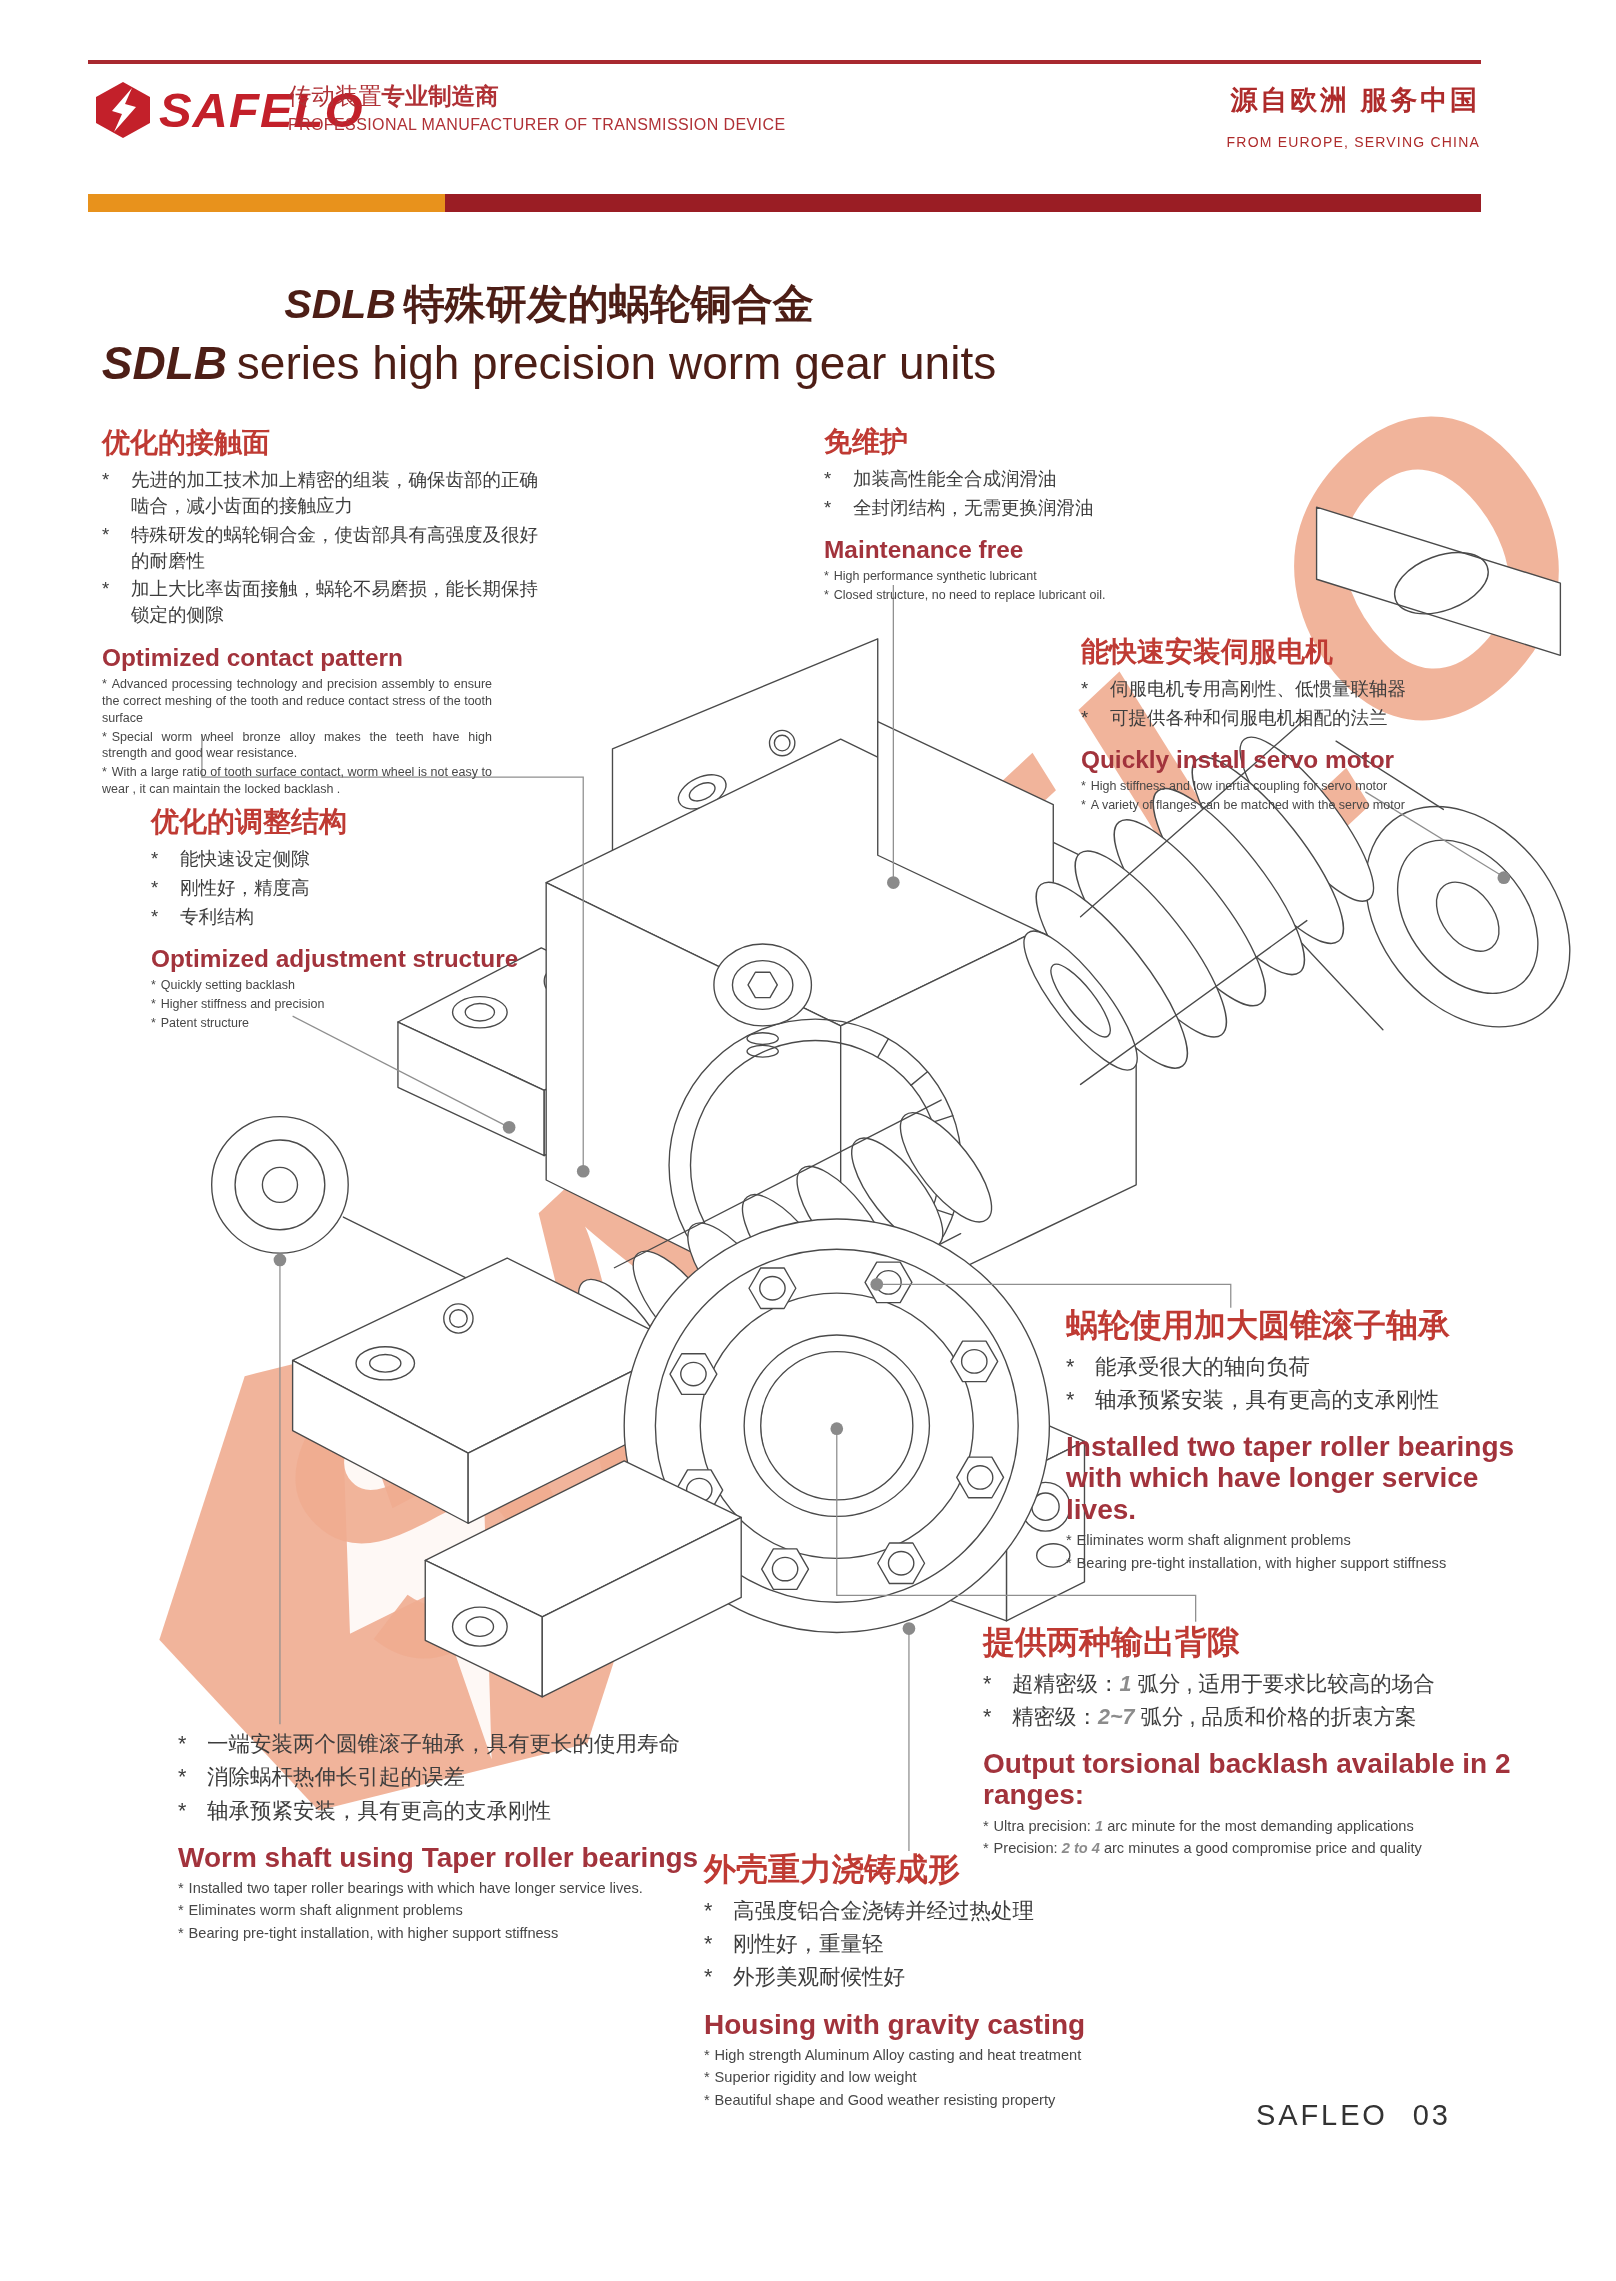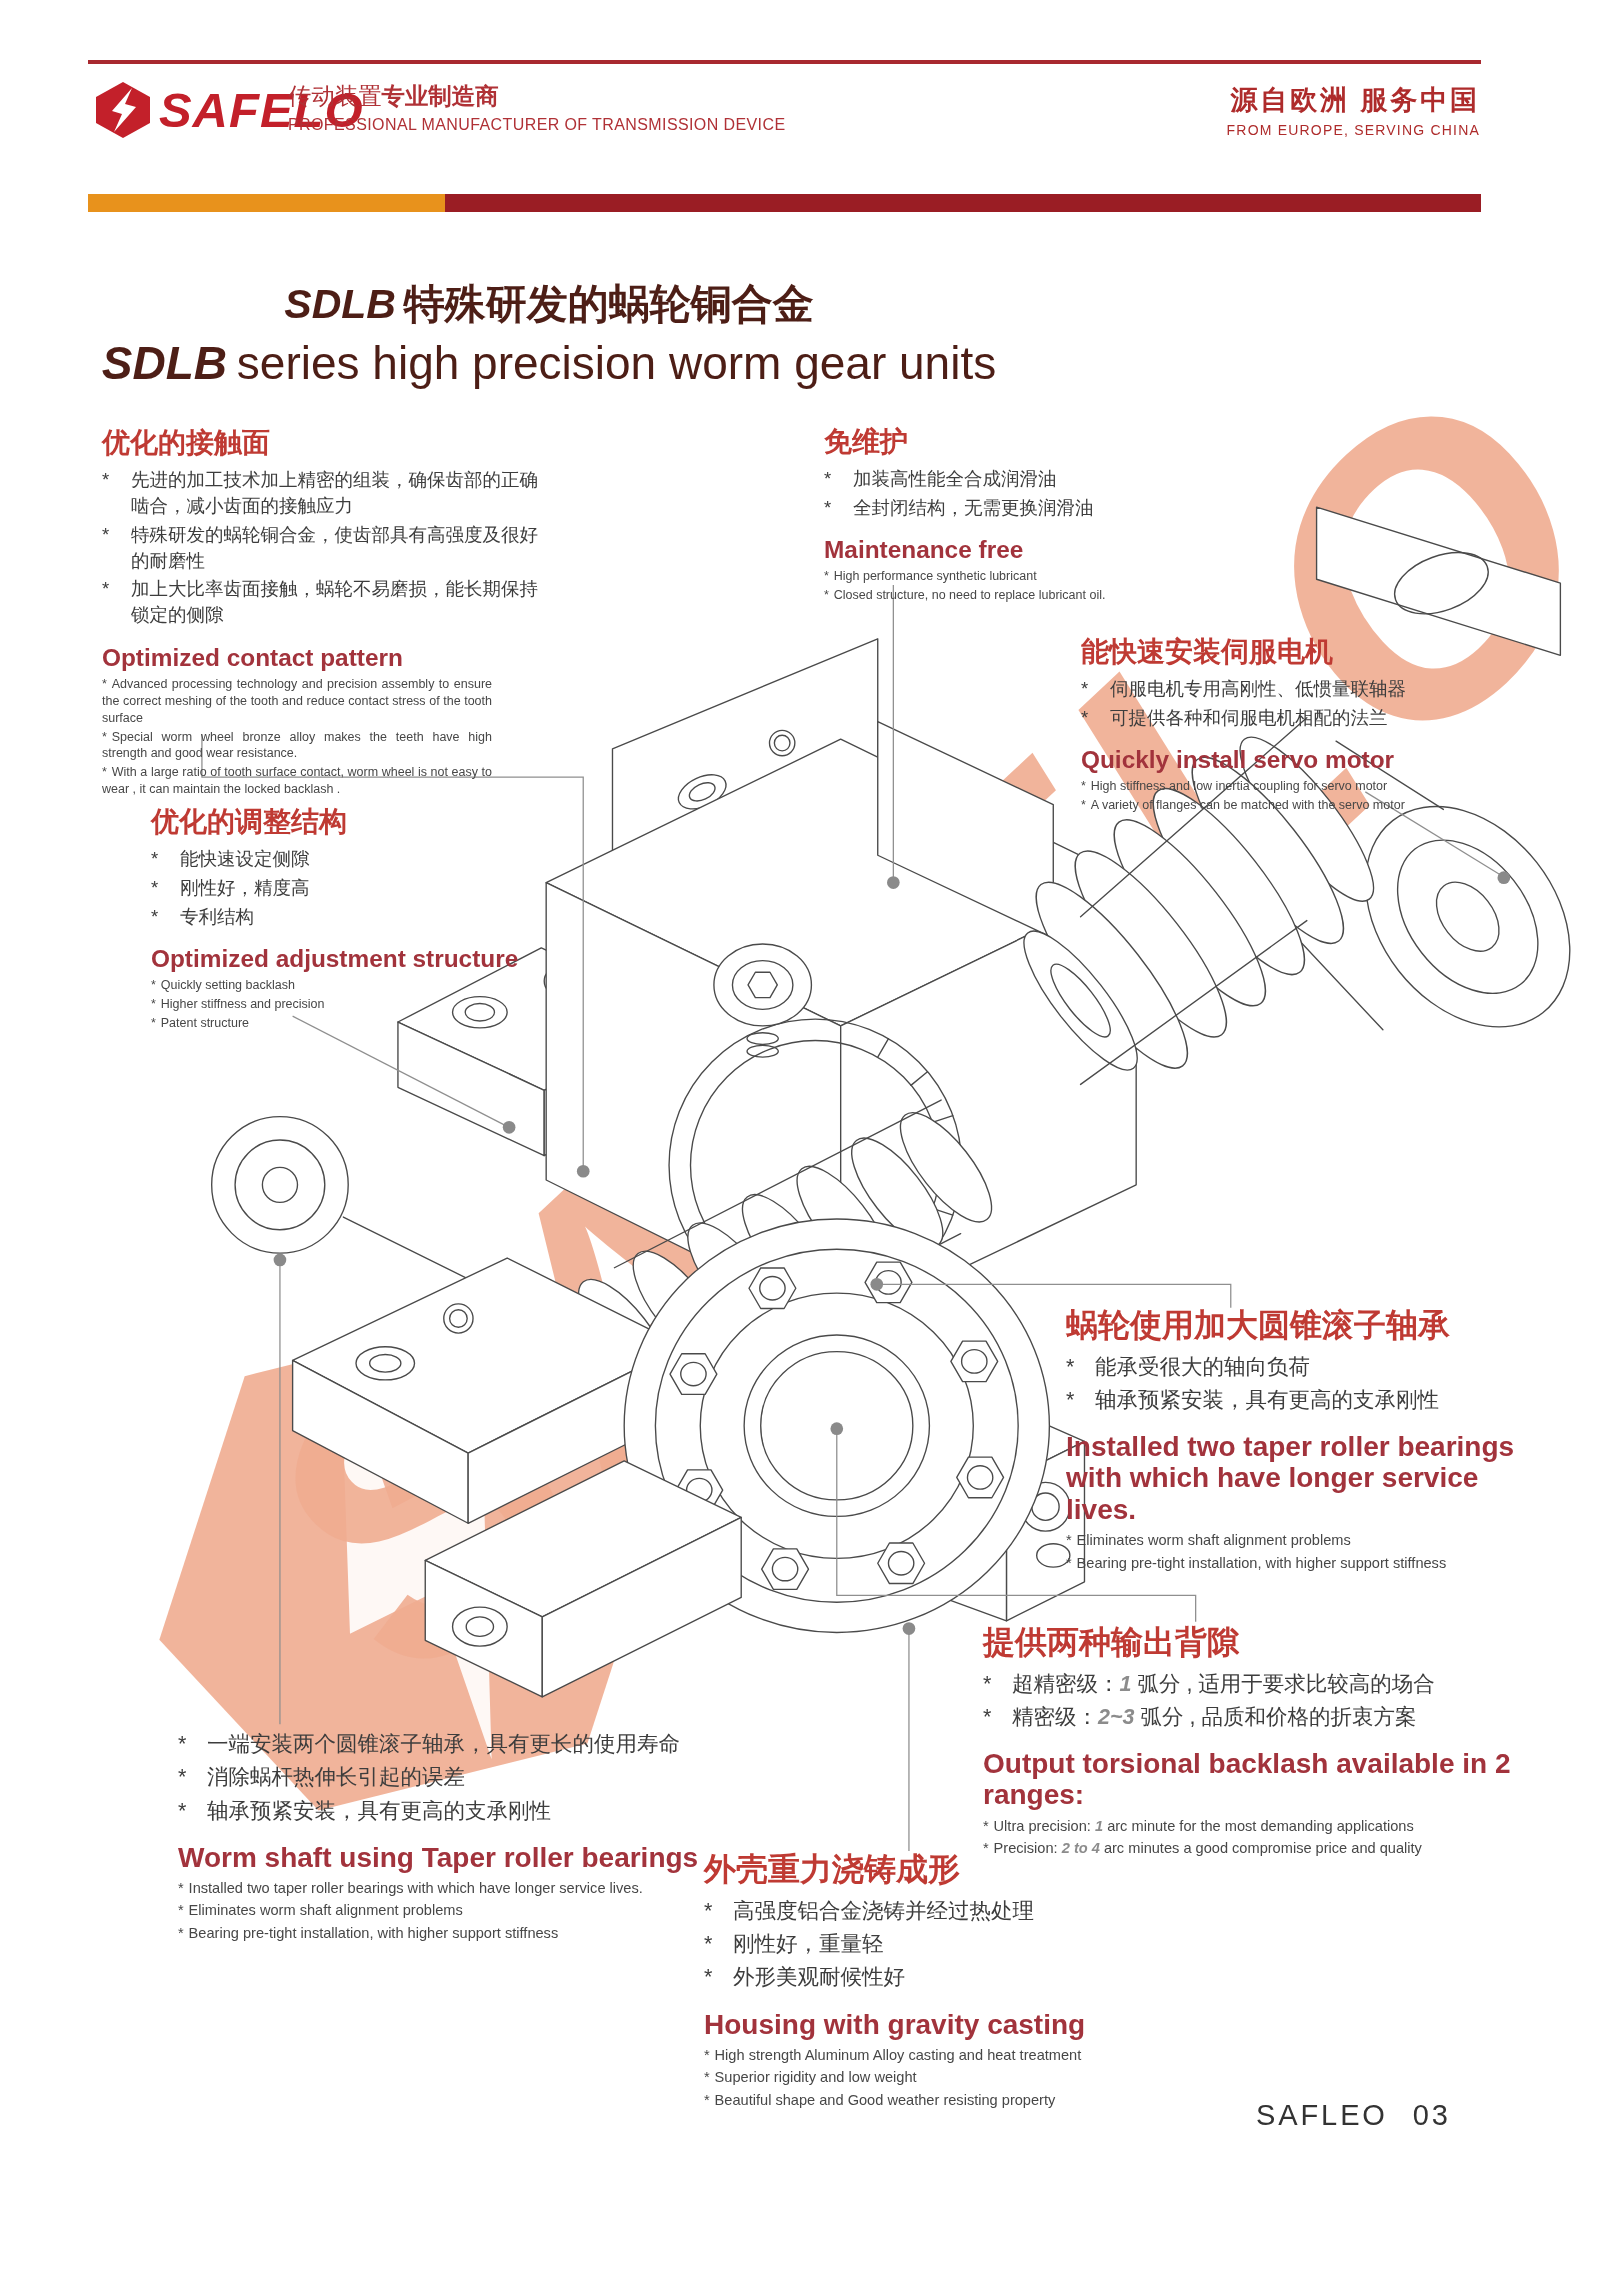--- a/index.html
+++ b/index.html
@@ -9,21 +9,21 @@
   .toprule{position:absolute;left:88px;top:60px;width:1393px;height:3.9px;background:#a8292f;}
   .logo-row{position:absolute;left:93px;top:80px;display:flex;align-items:center;}
   .logo-mark{width:60px;height:60px;margin-right:5.9px;}
   .logo-word{font-size:49px;font-weight:900;font-style:italic;color:#c3202a;letter-spacing:1px;line-height:1;}
   .tagline{position:absolute;left:288px;top:82px;color:#b03136;}
   .tagline .zh{font-size:23.4px;line-height:1.2;}
   .tagline .zh b{font-weight:bold;}
   .tagline .en{font-size:16px;letter-spacing:0.4px;margin-top:5.9px;}
   .slogan{position:absolute;right:137px;top:82px;text-align:right;color:#ae2b2b;}
   .slogan .zh{font-size:27px;font-weight:bold;letter-spacing:2.9px;}
-  .slogan .en{font-size:14px;letter-spacing:1.2px;margin-top:4px;}
+  .slogan .en{font-size:14px;letter-spacing:1.2px;margin-top:16px;}
   .bar{position:absolute;left:88px;top:194px;height:17.6px;width:1393px;display:flex;}
   .bar .orange{width:357px;background:#e8921c;}
   .bar .darkred{flex:1;background:#9a1d24;}
   
   .title-wrap{position:absolute;left:0;top:277px;width:1098px;text-align:center;color:#4d1e16;}
   .title-zh{font-size:41px;font-weight:bold;}
   .title-zh .model{font-style:italic;font-weight:900;margin-right:7.8px;}
   .title-en{font-size:46px;margin-top:3.9px;}
   .title-en .model{font-style:italic;font-weight:900;margin-right:9.8px;}
   
@@ -345,21 +345,21 @@
 </section>
 
 <section class="feature lg" style="left:983px;top:1624px;width:575px">
   <h3>提供两种输出背隙</h3>
   <p class="zp">
       <span class="star">*</span>
       <span><span>超精密级：</span><span class="num">1</span><span> 弧分 , 适用于要求比较高的场合</span></span>
     </p>
   <p class="zp">
       <span class="star">*</span>
-      <span><span>精密级：</span><span class="num">2~3</span><span> 弧分 , 品质和价格的折衷方案</span></span>
+      <span><span>精密级：</span><span class="num">2~7</span><span> 弧分 , 品质和价格的折衷方案</span></span>
     </p>
   <h4>Output torsional backlash available in 2 ranges:</h4>
   <p class="ep"><span class="star">*</span><span>Ultra precision: </span><span class="num">1</span><span> arc minute for the most demanding applications</span></p>
   <p class="ep"><span class="star">*</span><span>Precision: </span><span class="num">2 to 4</span><span> arc minutes a good compromise price and quality</span></p>
 </section>
 
 <section class="feature lg" style="left:178px;top:1726px;width:527px">
   <p class="zp">
       <span class="star">*</span>
       <span>一端安装两个圆锥滚子轴承，具有更长的使用寿命</span>

